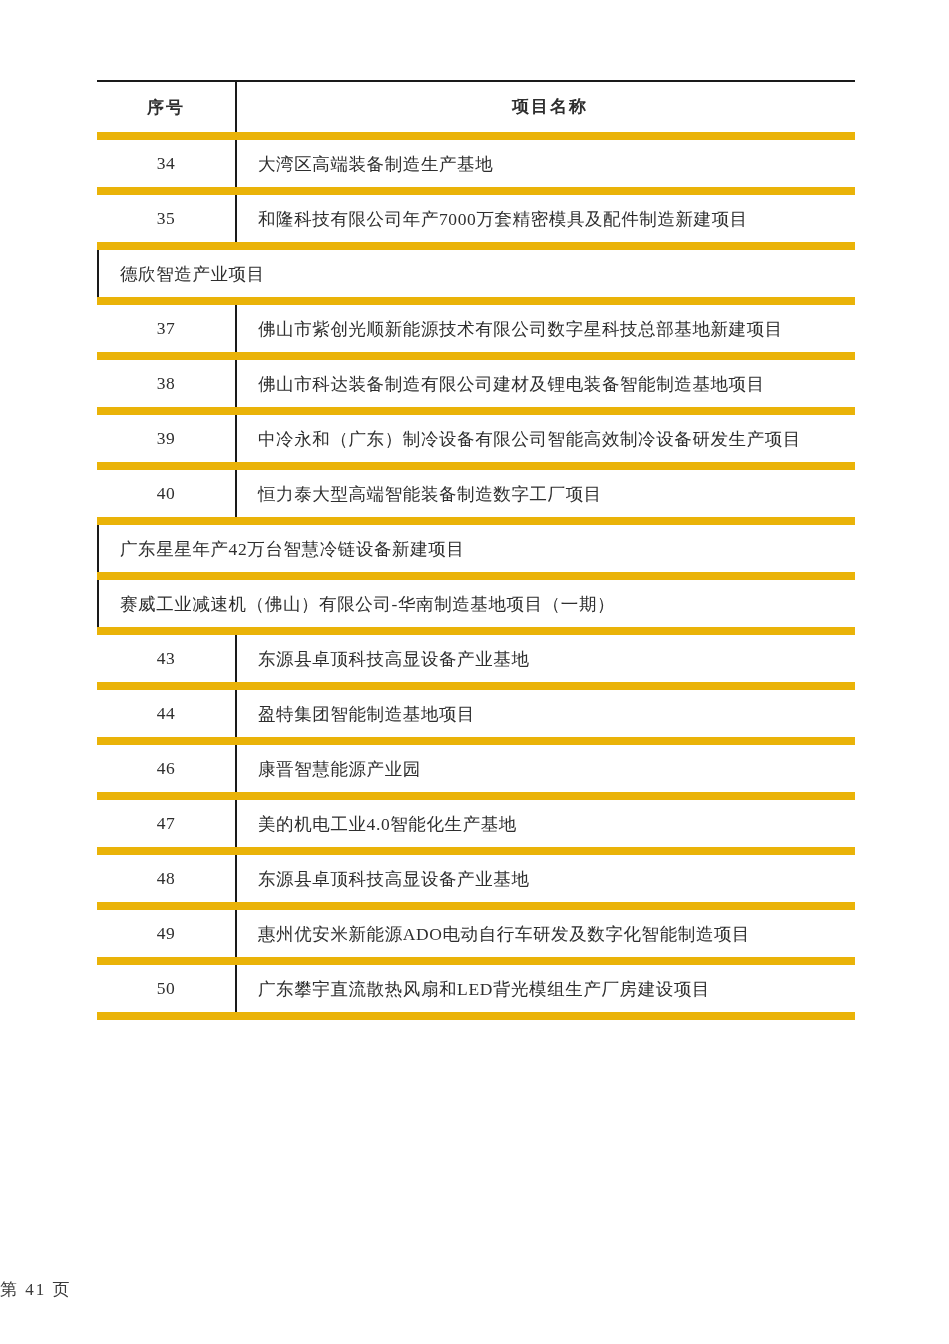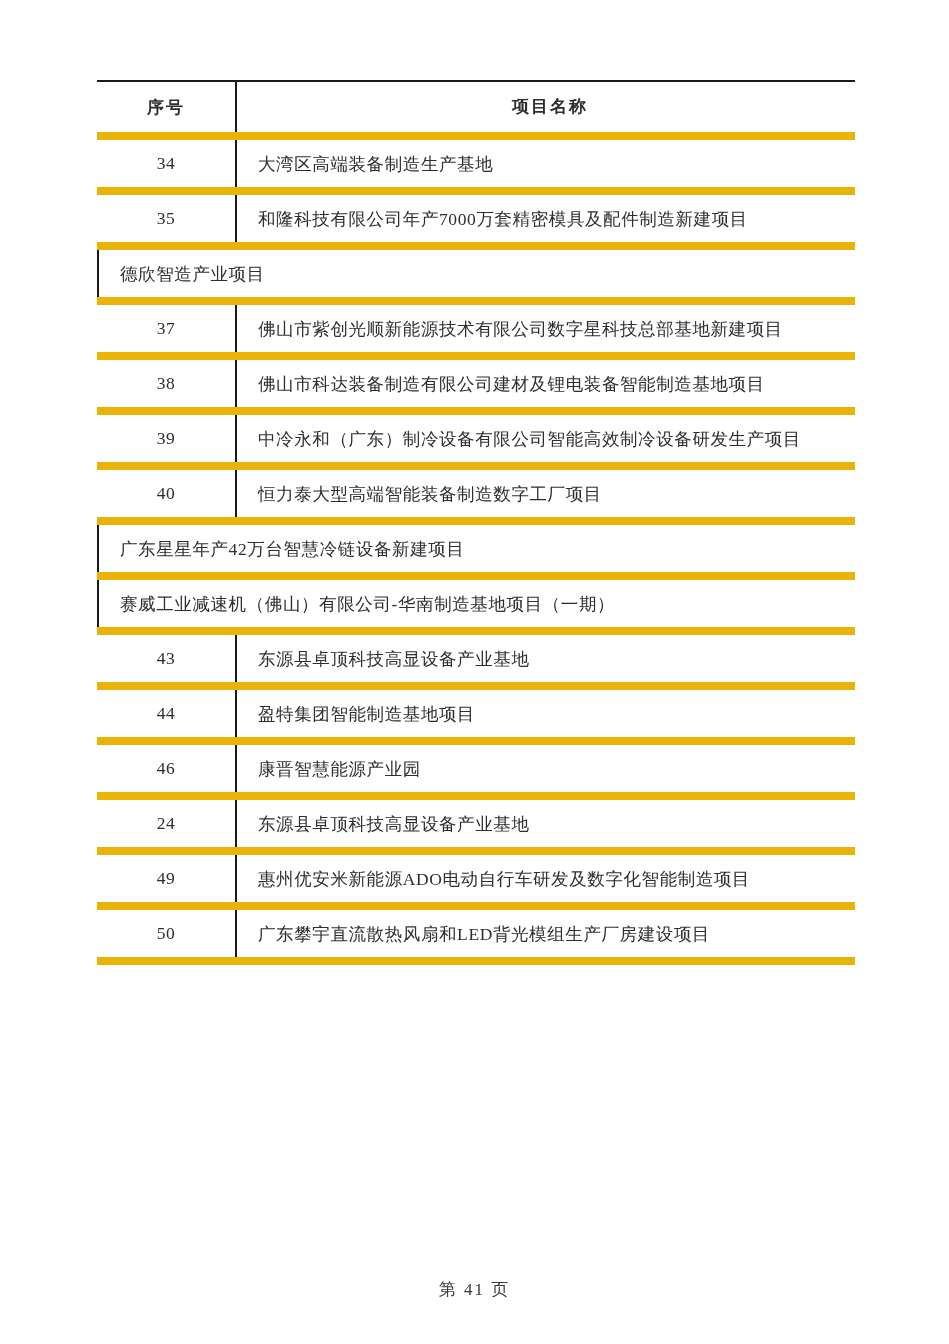--- a/index.html
+++ b/index.html
@@ -65,21 +65,21 @@
   .t-row.header .cell-name {
     justify-content: center;
     padding-left: 8px;
     padding-right: 0;
   }
   .page-footer {
     position: absolute;
     left: 0;
     top: 1278px;
     width: 949px;
-    text-align: center;
+    text-align: left;
     font-size: 17px;
     letter-spacing: 2px;
     color: #3a3a3a;
   }
 </style>
 </head>
 <body>
 
 <div class="doc-table">
   <div class="t-row header">
@@ -126,21 +126,25 @@
   </div>
   <div class="t-row body">
     <div class="cell-no">44</div>
     <div class="cell-name">盈特集团智能制造基地项目</div>
   </div>
   <div class="t-row body">
     <div class="cell-no">46</div>
     <div class="cell-name">康晋智慧能源产业园</div>
   </div>
   <div class="t-row body">
-    <div class="cell-no">24</div>
+    <div class="cell-no">47</div>
+    <div class="cell-name">美的机电工业4.0智能化生产基地</div>
+  </div>
+  <div class="t-row body">
+    <div class="cell-no">48</div>
     <div class="cell-name">东源县卓顶科技高显设备产业基地</div>
   </div>
   <div class="t-row body">
     <div class="cell-no">49</div>
     <div class="cell-name">惠州优安米新能源ADO电动自行车研发及数字化智能制造项目</div>
   </div>
   <div class="t-row body">
     <div class="cell-no">50</div>
     <div class="cell-name">广东攀宇直流散热风扇和LED背光模组生产厂房建设项目</div>
   </div>

